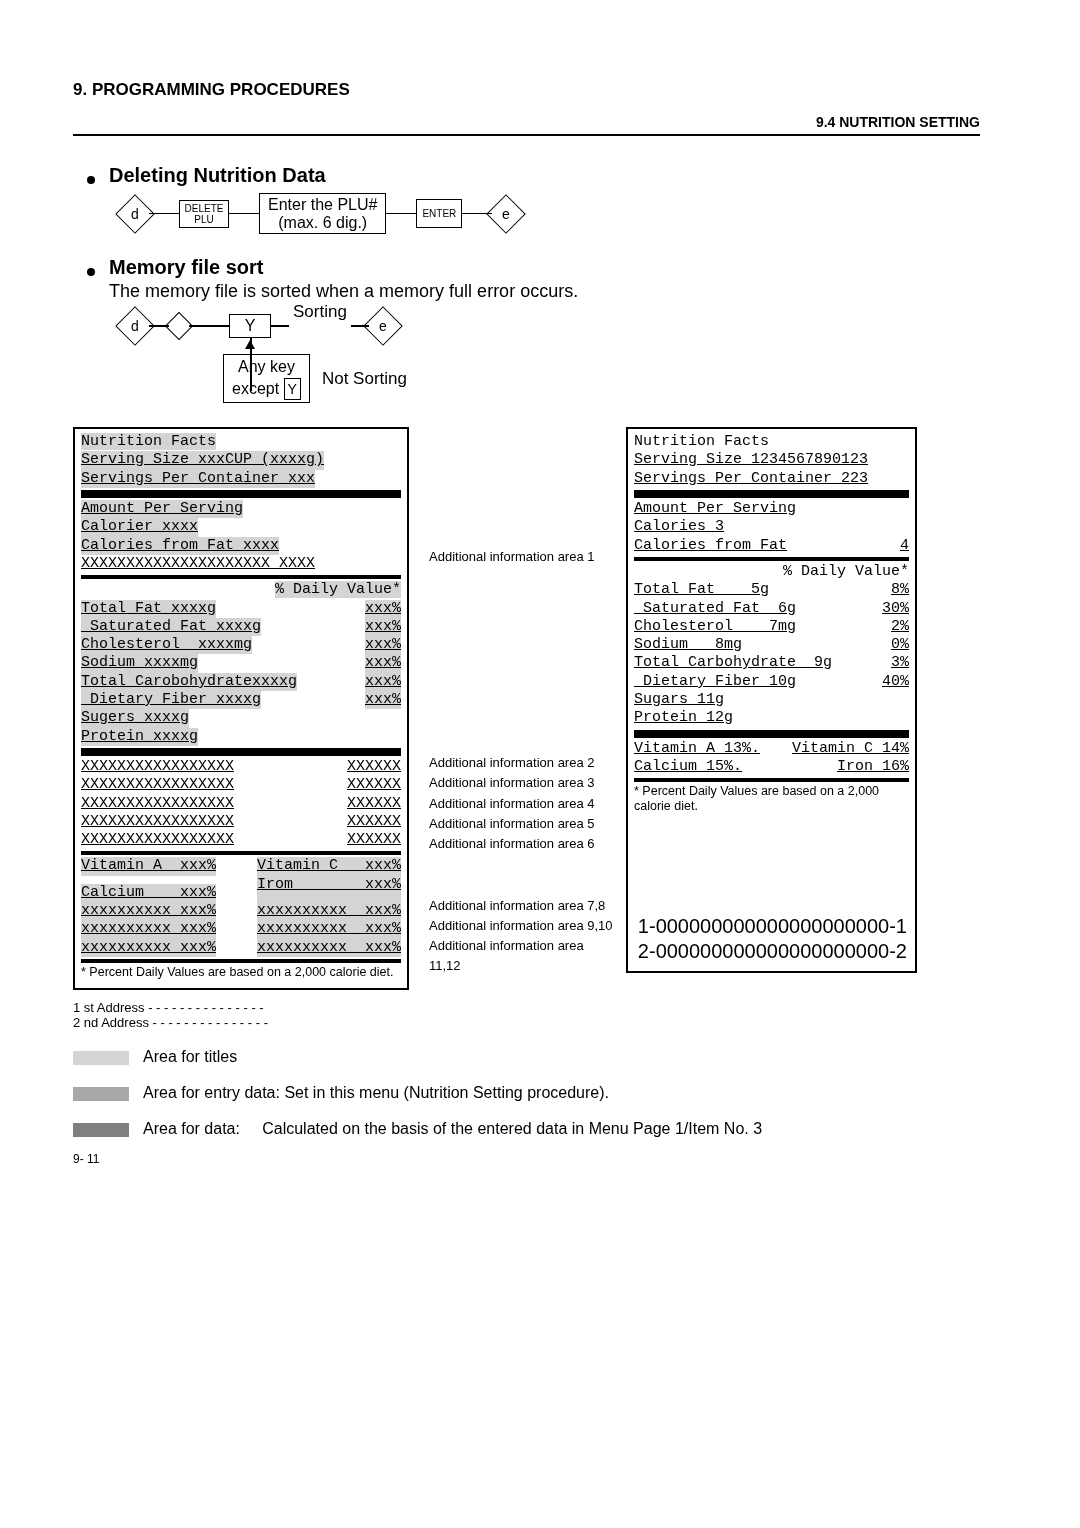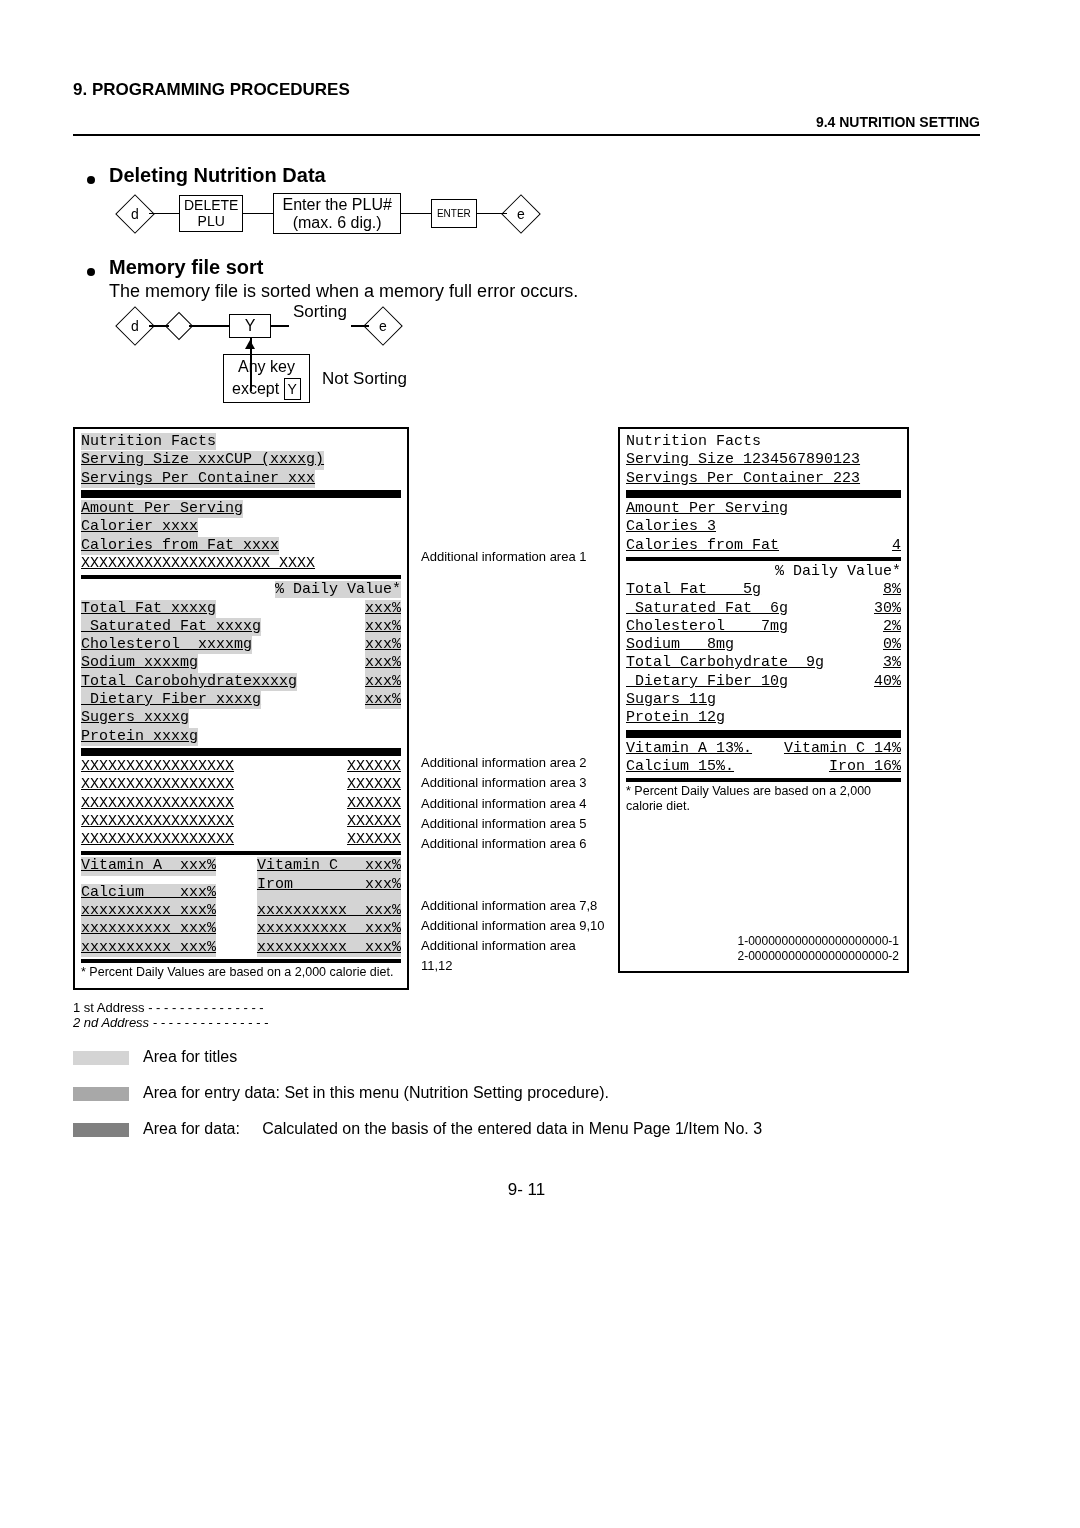--- a/index.html
+++ b/index.html
@@ -94,48 +94,48 @@
   
   .panels-row {
     display:flex;
     gap: 12px;
     margin-top: 24px;
   }
   .panel {
     border:2px solid #000;
   }
   .panel-left { width: 320px; padding:4px 6px 8px 6px; }
-  .mid-col { width:185px; font-size:13px; padding-top:120px; line-height:1.55;}
+  .mid-col { width:185px; font-size:13px; padding-top:120px; line-height:1.55;margin-left:8px;}
   .mid-col .gap1 { height: 186px; }
   .panel-right { width: 275px; padding:4px 6px 8px 6px; }
 
   .nf {
     font-family: "Courier New", monospace;
     font-size: 15px;
     line-height: 1.22;
   }
   .nf .shade { background:#d4d4d4; }
   .nf .und { text-decoration: underline; display:inline-block; }
   .nf .bar-thick { border-top:8px solid #000; margin:2px 0; }
   .nf .bar-med { border-top:4px solid #000; margin:2px 0; }
   .nf .row { display:flex; justify-content:space-between; }
   .nf .tiny-note { font-family:Arial; font-size:12.5px; }
   .address-lines { font-size:13px; margin-top:10px; }
-  .right-codes { font-size:12px; font-family:Arial; text-align:right; padding:0 6px 4px 0; }
+  .right-codes { font-size:20px; font-family:Arial; text-align:right; padding:0 6px 4px 0; }
 
   
   .legend { margin-top:18px; font-size:16px; }
   .legend-row { display:flex; align-items:flex-start; margin-top:18px;}
   .swatch { width:56px; height:14px; margin-right:14px; margin-top:3px;}
   .sw-a { background:#d4d4d4; }
   .sw-b { background:#a8a8a8; }
   .sw-c { background:#808080; }
   .legend-text { flex:1; }
 
-  .page-no { text-align:center; font-size:17px; margin-top:42px; }
+  .page-no { text-align:left; font-size:12px; margin-top:14px; }
 
 </style>
 </head>
 <body>
 
 <div class="page">
 
   <div class="chapter-head">9.   PROGRAMMING PROCEDURES</div>
   <div class="section-head">9.4 NUTRITION SETTING</div>
   <hr class="thick">
@@ -143,21 +143,21 @@
   <div class="bullet-line">
     <div class="bullet-dot"></div>
     <div class="bullet-text">Deleting Nutrition Data</div>
   </div>
 
   <div class="flow-row">
     <div class="node-diamond">
         <span>d</span>
       </div>
     <div class="hconn"></div>
-    <div class="node-box" style="font-size:14px;">
+    <div class="node-box" style="font-size:10px;">
       <div>DELETE</div>
       <div>PLU</div>
     </div>
     <div class="hconn"></div>
     <div class="node-box bigger">
       <div>Enter the PLU#</div>
       <div>(max. 6 dig.)</div>
     </div>
     <div class="hconn"></div>
     <div class="node-box" style="font-size:10px; padding:8px 2px;">
@@ -294,21 +294,21 @@
             </div>
             <div class="row">
               <span class="shade und" style="white-space:pre;">xxxxxxxxxx xxx%</span>
               <span class="shade und" style="white-space:pre;">xxxxxxxxxx  xxx%</span>
             </div>
           </div>
         <div class="bar-med"></div>
         <div class="tiny-note">*  Percent Daily Values are based on a 2,000 calorie diet.</div>
       </div>
       <div class="address-lines">1 st   Address - - - - - - - - - - - - - - -</div>
-      <div class="address-lines" style="margin-top:0;font-style:italic;">2 nd  Address - - - - - - - - - - - - - - -</div>
+      <div class="address-lines" style="margin-top:0;">2 nd  Address - - - - - - - - - - - - - - -</div>
     </div>
 
     <div class="mid-col">
       <div>Additional information area 1</div>
       <div class="gap1"></div>
       <div>Additional information area 2</div>
       <div>Additional information area 3</div>
       <div>Additional information area 4</div>
       <div>Additional information area 5</div>
       <div>Additional information area 6</div>

